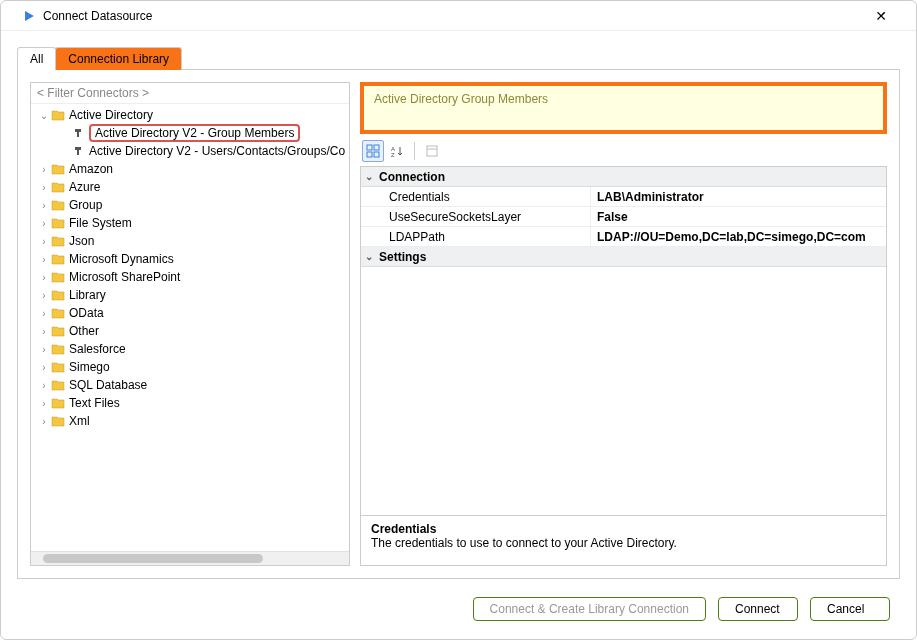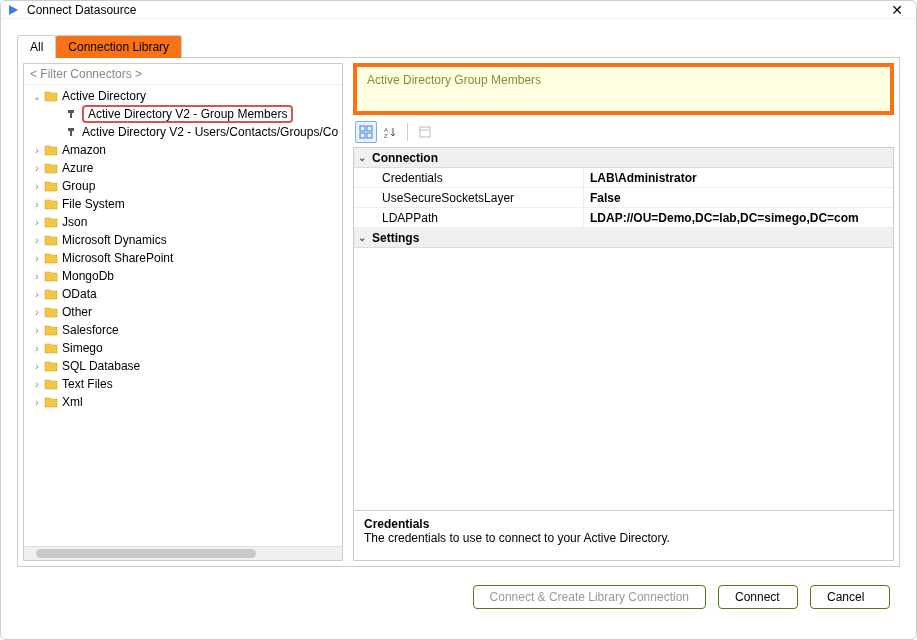--- a/index.html
+++ b/index.html
@@ -12,22 +12,22 @@
     width: 917px;
     height: 640px;
     overflow: hidden;
     border: 1px solid #ccc;
     border-radius: 6px;
     position: relative;
   }
   .titlebar {
     display: flex;
     align-items: center;
-    height: 18px;
-    padding: 0 4px;
+    height: 30px;
+    padding: 0 20px;
     border-bottom: 1px solid #eee;
   }
   .titlebar .app-icon {
     width: 16px; height: 16px; margin-right: 6px;
     display: flex; align-items: center; justify-content: center;
   }
   .titlebar .title { flex: 1; font-size: 12px; }
   .titlebar .close {
     width: 30px; text-align: center; font-size: 14px; cursor: pointer;
   }
@@ -59,21 +59,21 @@
   .tab.active::after {
     content: '';
     position: absolute;
     left: 0; right: 0; bottom: -1px;
     height: 2px; background: #fff;
   }
   .panel {
     border: 1px solid #ccc;
     flex: 1;
     display: flex;
-    padding: 5px;
+    padding: 12px;
     gap: 10px;
     min-height: 0;
     margin-top: -1px;
   }
   .left {
     width: 320px;
     border: 1px solid #ccc;
     display: flex;
     flex-direction: column;
     background: #fff;
@@ -321,21 +321,21 @@
               <span class="folder-icon"><svg width="14" height="14" viewBox="0 0 14 14">
                   <path d="M1 3h5l1 1h6v8H1z" fill="#f4c642" stroke="#c79a1e" stroke-width="0.5"></path>
                 </svg></span>
               <span class="tree-label">Microsoft SharePoint</span>
             </div>
             <div class="tree-row" style="padding-left: 6px;">
               <span class="expander">›</span>
               <span class="folder-icon"><svg width="14" height="14" viewBox="0 0 14 14">
                   <path d="M1 3h5l1 1h6v8H1z" fill="#f4c642" stroke="#c79a1e" stroke-width="0.5"></path>
                 </svg></span>
-              <span class="tree-label">MongoDb</span>
+              <span class="tree-label">Library</span>
             </div>
             <div class="tree-row" style="padding-left: 6px;">
               <span class="expander">›</span>
               <span class="folder-icon"><svg width="14" height="14" viewBox="0 0 14 14">
                   <path d="M1 3h5l1 1h6v8H1z" fill="#f4c642" stroke="#c79a1e" stroke-width="0.5"></path>
                 </svg></span>
               <span class="tree-label">OData</span>
             </div>
             <div class="tree-row" style="padding-left: 6px;">
               <span class="expander">›</span>

